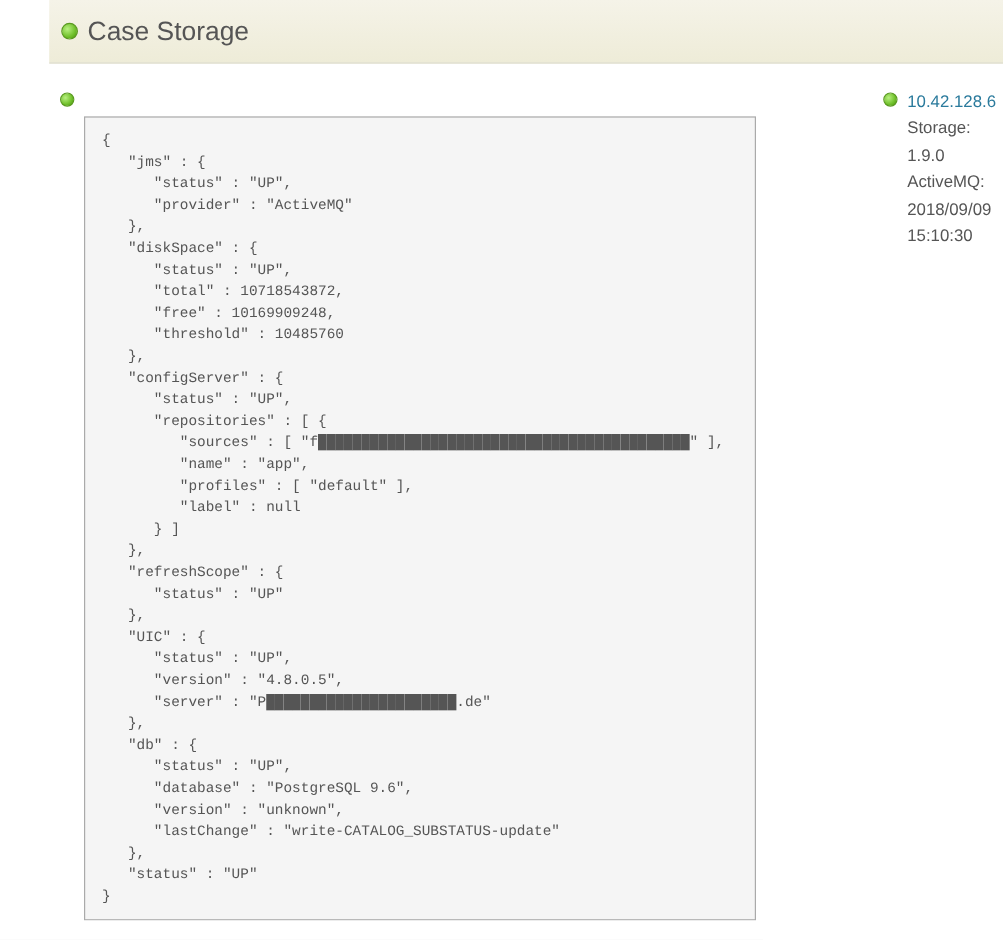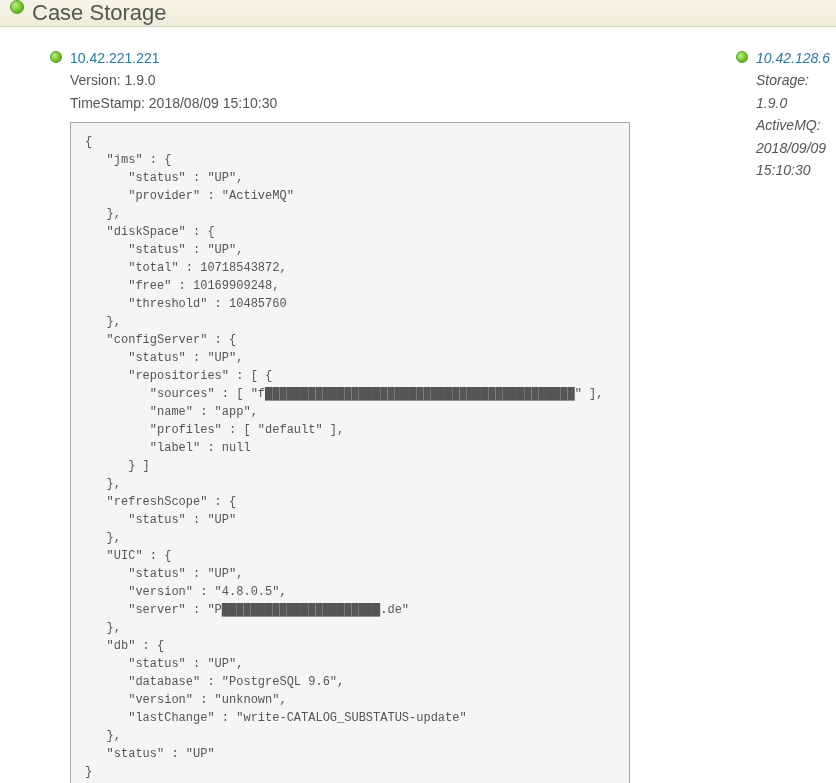--- a/index.html
+++ b/index.html
@@ -9,23 +9,24 @@
     }
     body {
       font-family: "Segoe UI", Arial, sans-serif;
       font-size: 14px;
       color: #333;
       background: #fff;
     }
     .header-bar {
       background: linear-gradient(to bottom, #f5f3e8 0%, #eeecd8 100%);
       border-bottom: 1px solid #d8d6c0;
-      padding: 0 10px;
+      padding: 13px 10px;
       display: flex;
-      align-items: flex-start;
+      align-items: center;
+      margin-left: 41px;
     }
     .indicator {
       display: inline-block;
       width: 14px;
       height: 14px;
       border-radius: 50%;
       background: radial-gradient(circle at 35% 35%, #b8f080 0%, #6fbf2a 60%, #4a9010 100%);
       border: 1px solid #5a9a20;
       margin-right: 8px;
       flex-shrink: 0;
@@ -74,41 +75,35 @@
       white-space: pre;
       line-height: 1.5;
     }
     .node-right {
       margin-left: auto;
       padding-right: 6px;
       max-width: 110px;
     }
     .node-right .node-meta {
       word-wrap: break-word;
-      font-style: italic;
     }
   </style>
 </head>
 <body>
 
 <div class="header-bar">
   <span class="indicator"></span>
   <span class="header-title">Case Storage</span>
 </div>
 
 <div class="main-row">
 
   <div class="node-block">
     <div class="node-header">
       <span class="indicator small" style="margin-top:4px;"></span>
-      <div class="node-meta">
-        <div class="node-ip">10.42.221.221</div>
-        <div>Version: 1.9.0</div>
-        <div>TimeStamp: 2018/08/09 15:10:30</div>
-      </div>
     </div>
     <div class="json-box" id="json-box">{
    "jms" : {
       "status" : "UP",
       "provider" : "ActiveMQ"
    },
    "diskSpace" : {
       "status" : "UP",
       "total" : 10718543872,
       "free" : 10169909248,

